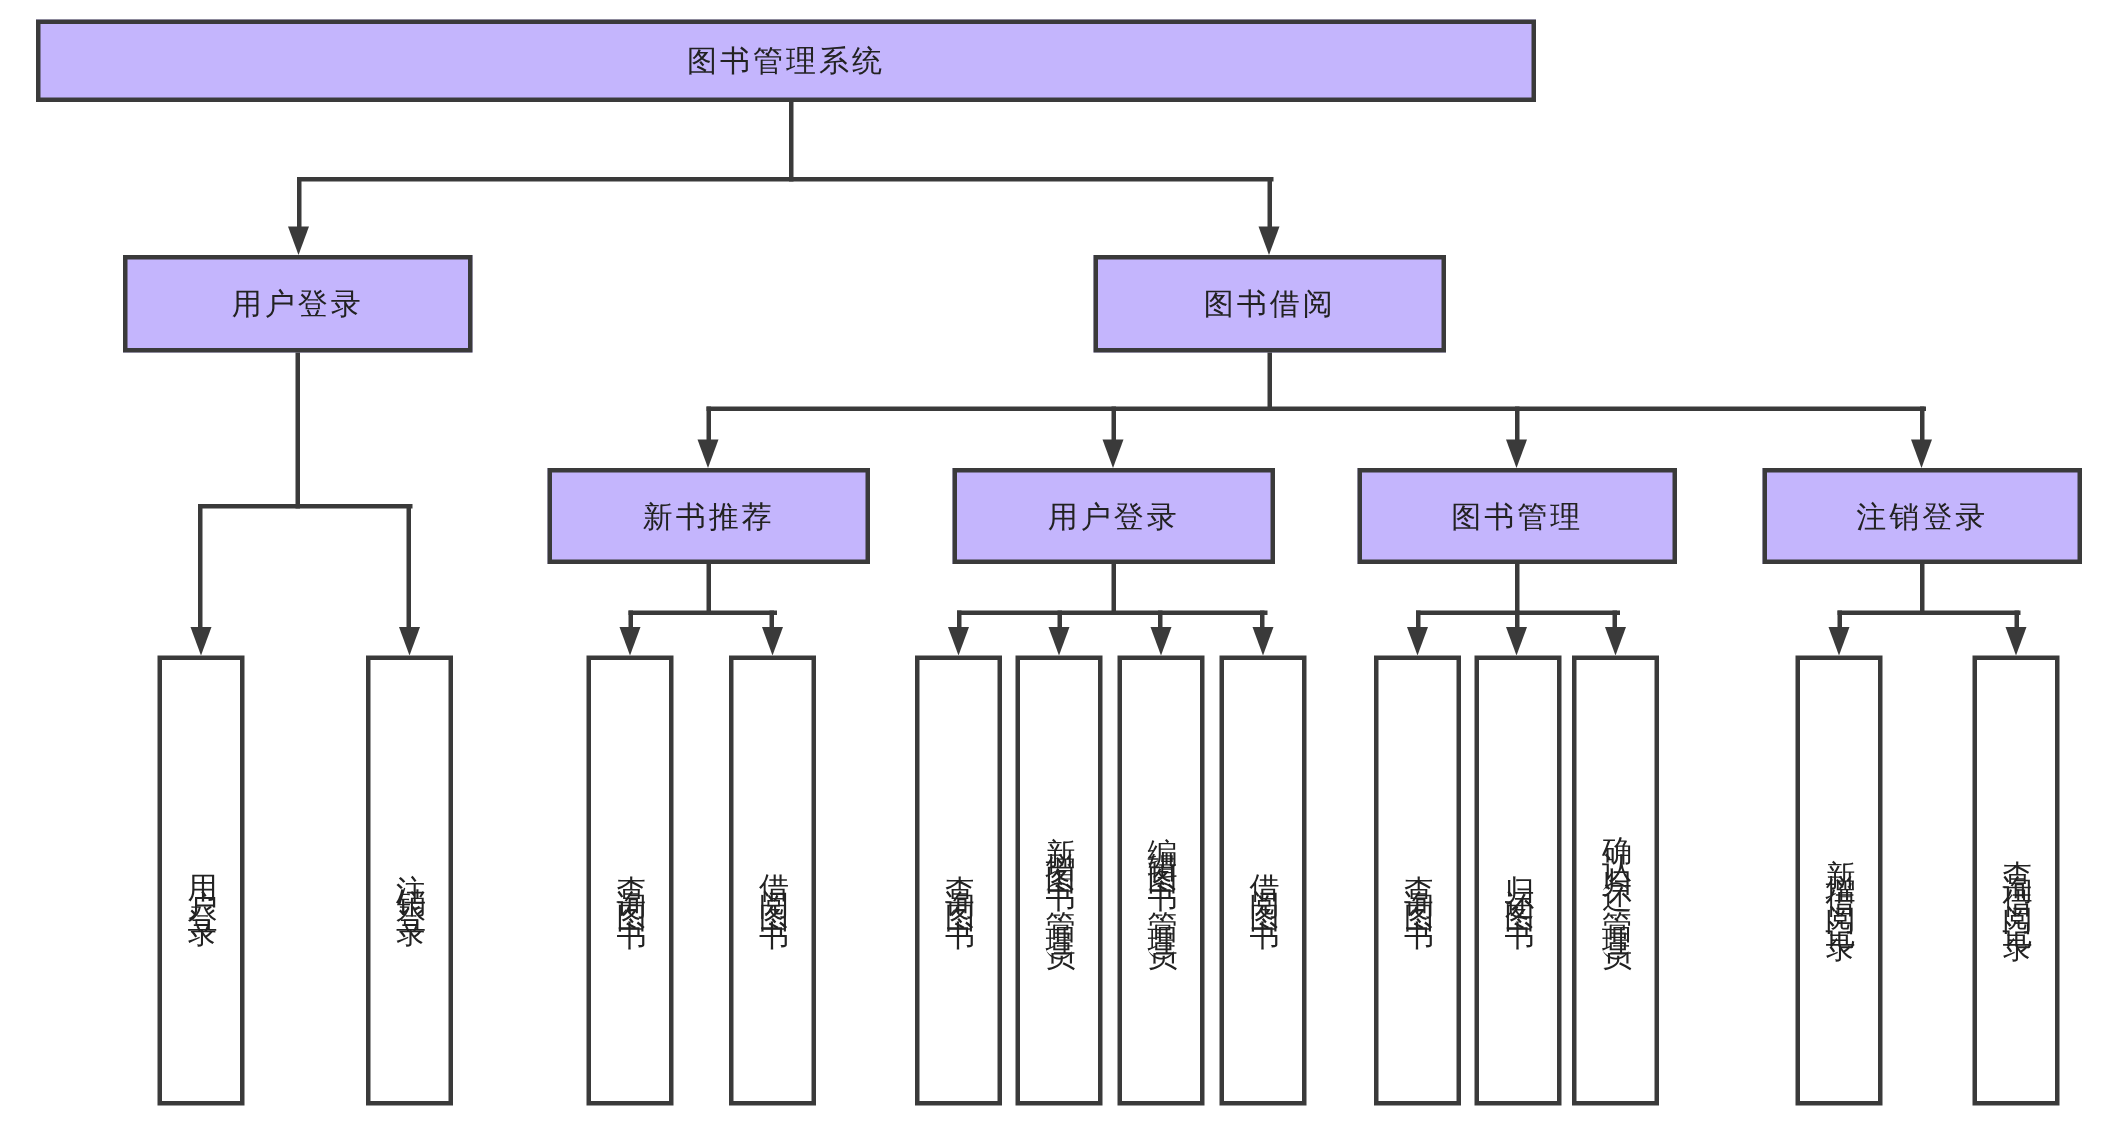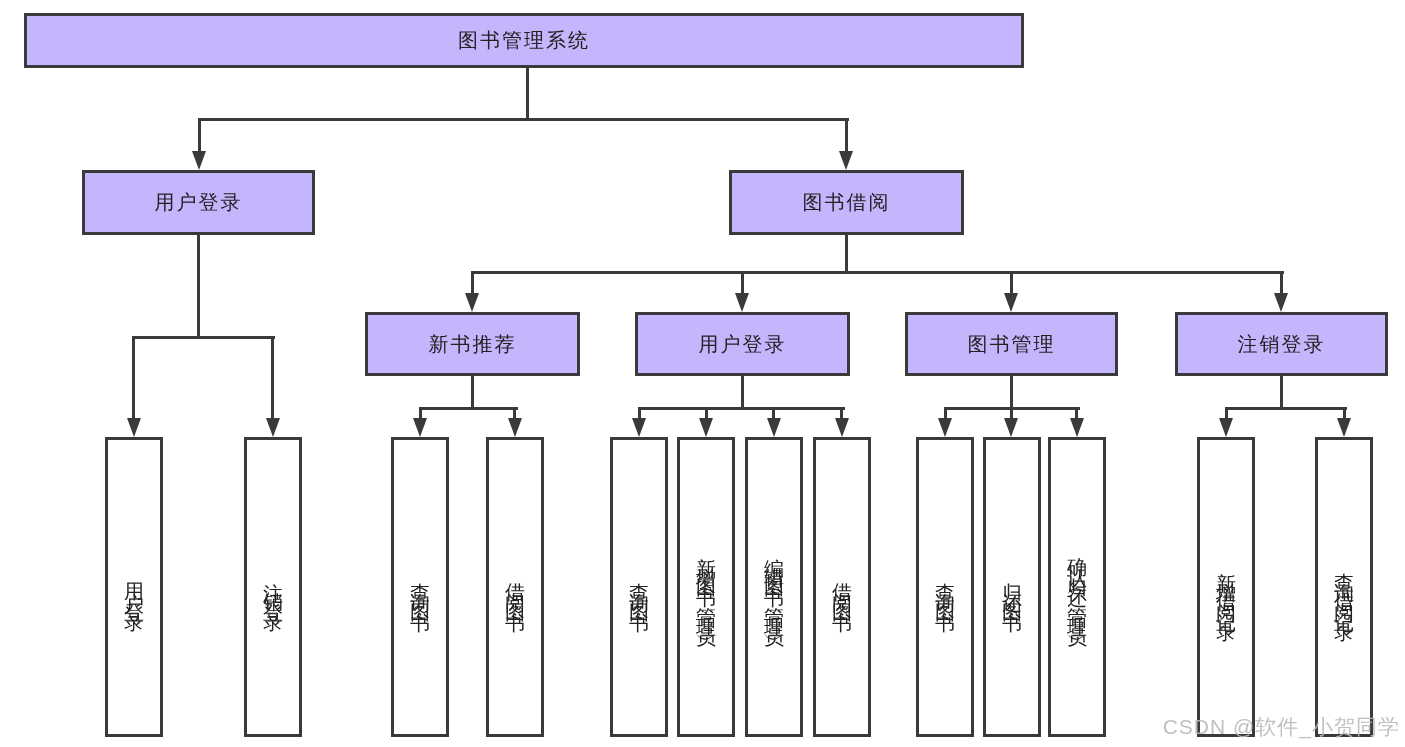--- a/index.html
+++ b/index.html
@@ -201,15 +201,14 @@
     <span>确认归还（管理员）</span>
   </div>
 
   <div class="leaf" style="left:1197px;">
     <span>新增借阅记录</span>
   </div>
   <div class="leaf" style="left:1315px;">
     <span>查询借阅记录</span>
   </div>
 
-  <div class="watermark">CSDN @软件_小贺同学</div>
 
 </div>
 
 </body></html>

